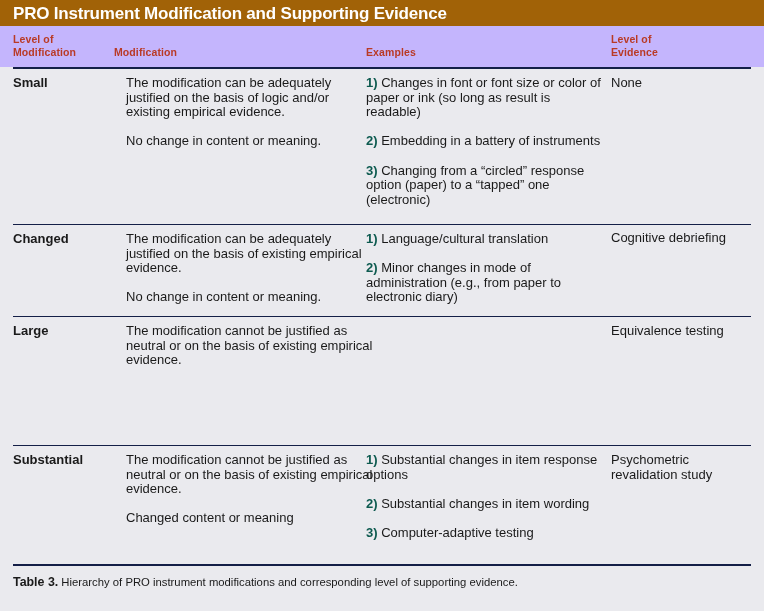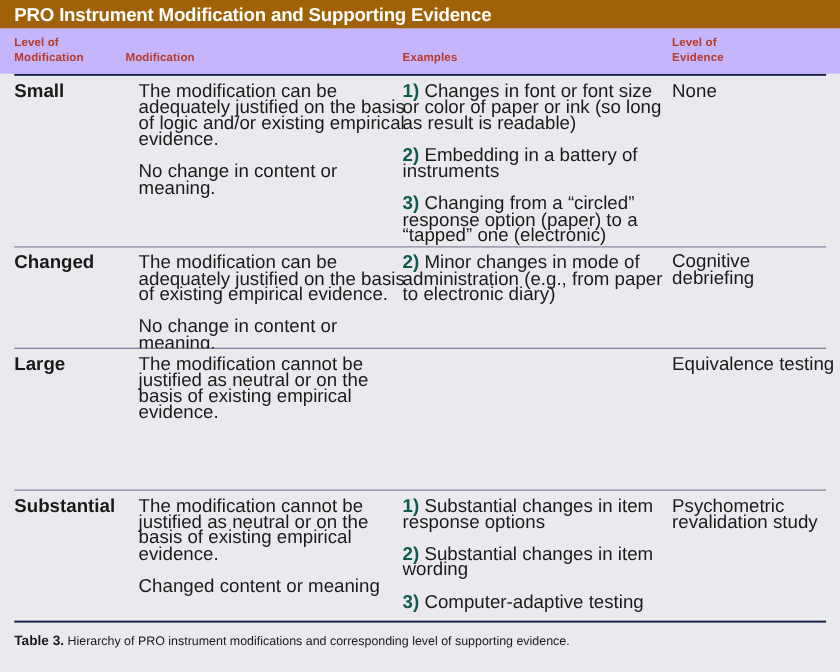--- a/index.html
+++ b/index.html
@@ -70,21 +70,21 @@
   
   .data-row {
     position: relative;
     background: #eaeaee;
     box-sizing: border-box;
   }
   .cell {
     position: absolute;
     box-sizing: border-box;
     color: #1a1a1a;
-    font-size: 17px;
+    font-size: 13px;
     line-height: 14.6px;
   }
   .cell.c-level {
     left: 13px;
     width: 100px;
     font-weight: bold;
   }
   .cell.c-just {
     left: 126px;
     width: 248px;
@@ -163,20 +163,21 @@
 
   <div class="rule-thin"></div>
 
   <div class="data-row" style="height:91px;">
     <div class="cell c-level" style="top:7px;">Changed</div>
     <div class="cell c-just" style="top:7px;">
       <p class="para">The modification can be adequately justified on the basis of existing empirical evidence.</p>
       <p class="para">No change in content or meaning.</p>
     </div>
     <div class="cell c-ex" style="top:7px;">
+      <p class="item"><span class="item-num">1)</span> <span>Language/cultural translation</span></p>
       <p class="item"><span class="item-num">2)</span> <span>Minor changes in mode of administration (e.g., from paper to electronic diary)</span></p>
     </div>
     <div class="cell c-evid" style="top:6px;">Cognitive debriefing</div>
   </div>
 
   <div class="rule-thin"></div>
 
   <div class="data-row" style="height:128px;">
     <div class="cell c-level" style="top:7px;">Large</div>
     <div class="cell c-just" style="top:7px;">

